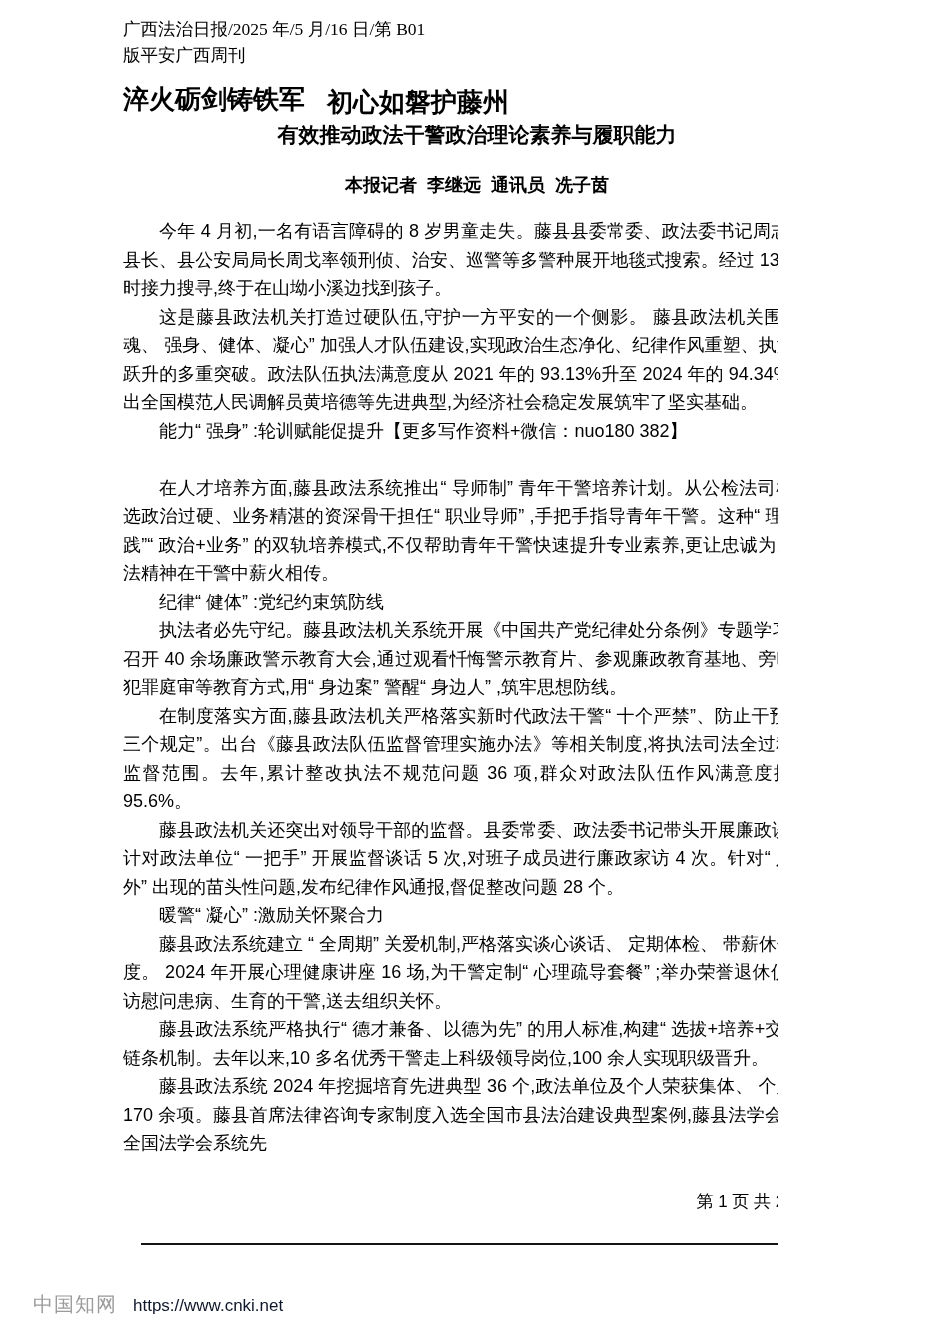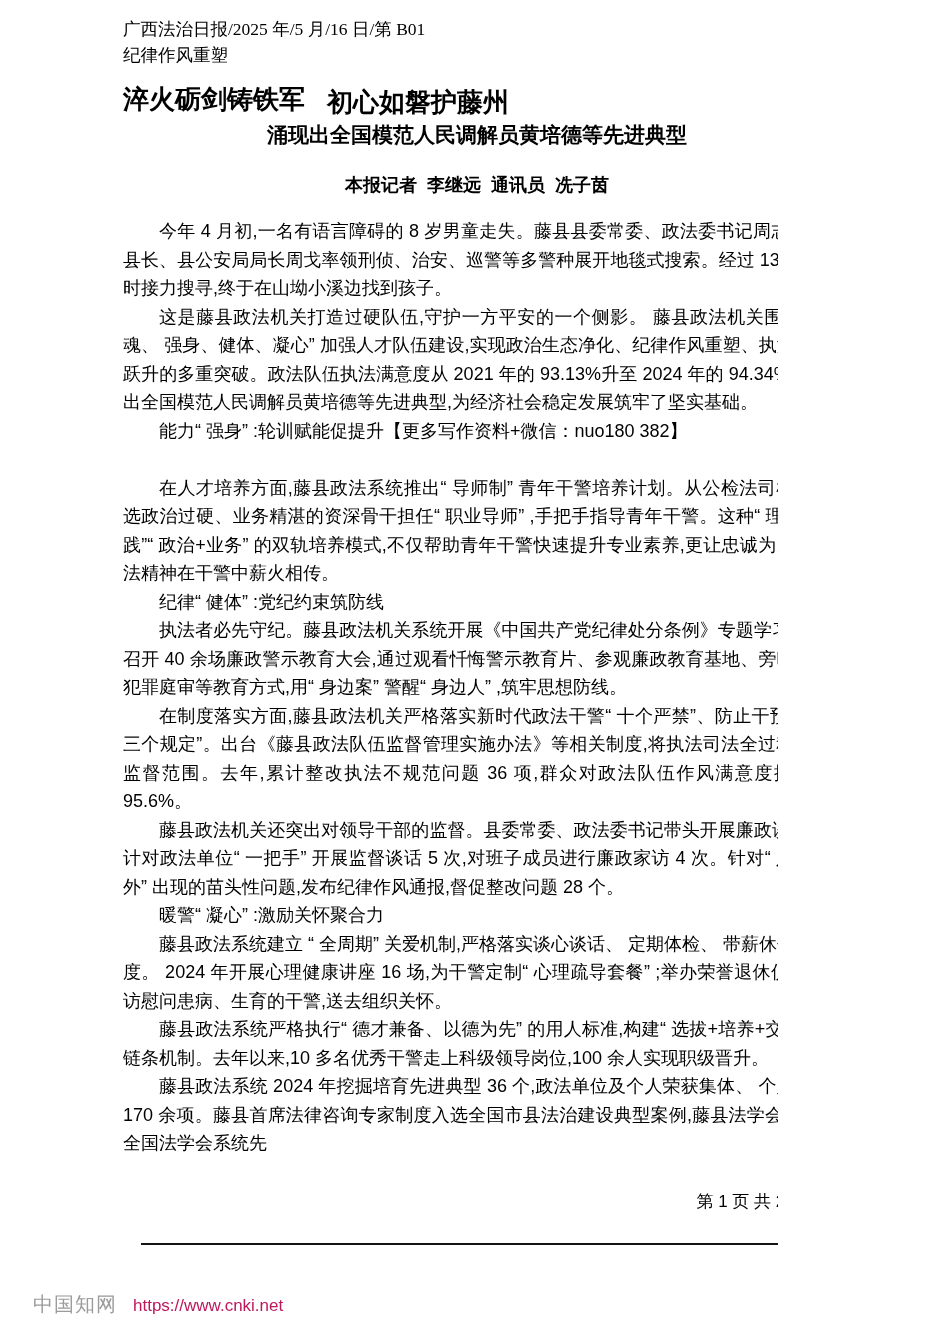--- a/index.html
+++ b/index.html
@@ -84,36 +84,36 @@
   
   .footer {
     position: absolute;
     left: 33px; top: 1291px;
     display: flex;
     align-items: baseline;
     gap: 16px;
     color: #9b9b9b;
   }
   .footer .brand { font-size: 20px; letter-spacing: 1px; }
-  .footer .url  { font-size: 17px; color: #be185d; text-decoration: none; }
+  .footer .url  { font-size: 17px; color: #0f172a; text-decoration: none; }
 </style>
 </head>
 <body>
 
 <div class="page">
 
   <div class="doc-header">
     <div>广西法治日报/2025 年/5 月/16 日/第 B01</div>
-    <div>纪律作风重塑</div>
+    <div>版平安广西周刊</div>
   </div>
 
   <div class="content">
     <h1 class="title"><span>淬火砺剑铸铁军</span><span class="t2">初心如磐护藤州</span></h1>
 
-    <h2 class="subtitle">涌现出全国模范人民调解员黄培德等先进典型</h2>
+    <h2 class="subtitle">有效推动政法干警政治理论素养与履职能力</h2>
 
     <div class="byline">本报记者  李继远  通讯员  冼子茵</div>
 
     <div class="body-text" id="article-body">
         <p class="para">今年 4 月初,一名有语言障碍的 8 岁男童走失。藤县县委常委、政法委书记周志强,副县长、县公安局局长周戈率领刑侦、治安、巡警等多警种展开地毯式搜索。经过 139 个小时接力搜寻,终于在山坳小溪边找到孩子。</p>
         <p class="para">这是藤县政法机关打造过硬队伍,守护一方平安的一个侧影。 藤县政法机关围绕“ 铸魂、 强身、健体、凝心” 加强人才队伍建设,实现政治生态净化、纪律作风重塑、执法能力跃升的多重突破。政法队伍执法满意度从 2021 年的 93.13%升至 2024 年的 94.34%,涌现出全国模范人民调解员黄培德等先进典型,为经济社会稳定发展筑牢了坚实基础。</p>
         <p class="para gap-after">能力“ 强身” :轮训赋能促提升【更多写作资料+微信：nuo180 382】</p>
         <p class="para">在人才培养方面,藤县政法系统推出“ 导师制” 青年干警培养计划。从公检法司机关挑选政治过硬、业务精湛的资深骨干担任“ 职业导师” ,手把手指导青年干警。这种“ 理论+实践”“ 政治+业务” 的双轨培养模式,不仅帮助青年干警快速提升专业素养,更让忠诚为民的政法精神在干警中薪火相传。</p>
         <p class="para">纪律“ 健体” :党纪约束筑防线</p>
         <p class="para">执法者必先守纪。藤县政法机关系统开展《中国共产党纪律处分条例》专题学习,组织召开 40 余场廉政警示教育大会,通过观看忏悔警示教育片、参观廉政教育基地、旁听职务犯罪庭审等教育方式,用“ 身边案” 警醒“ 身边人” ,筑牢思想防线。</p>

